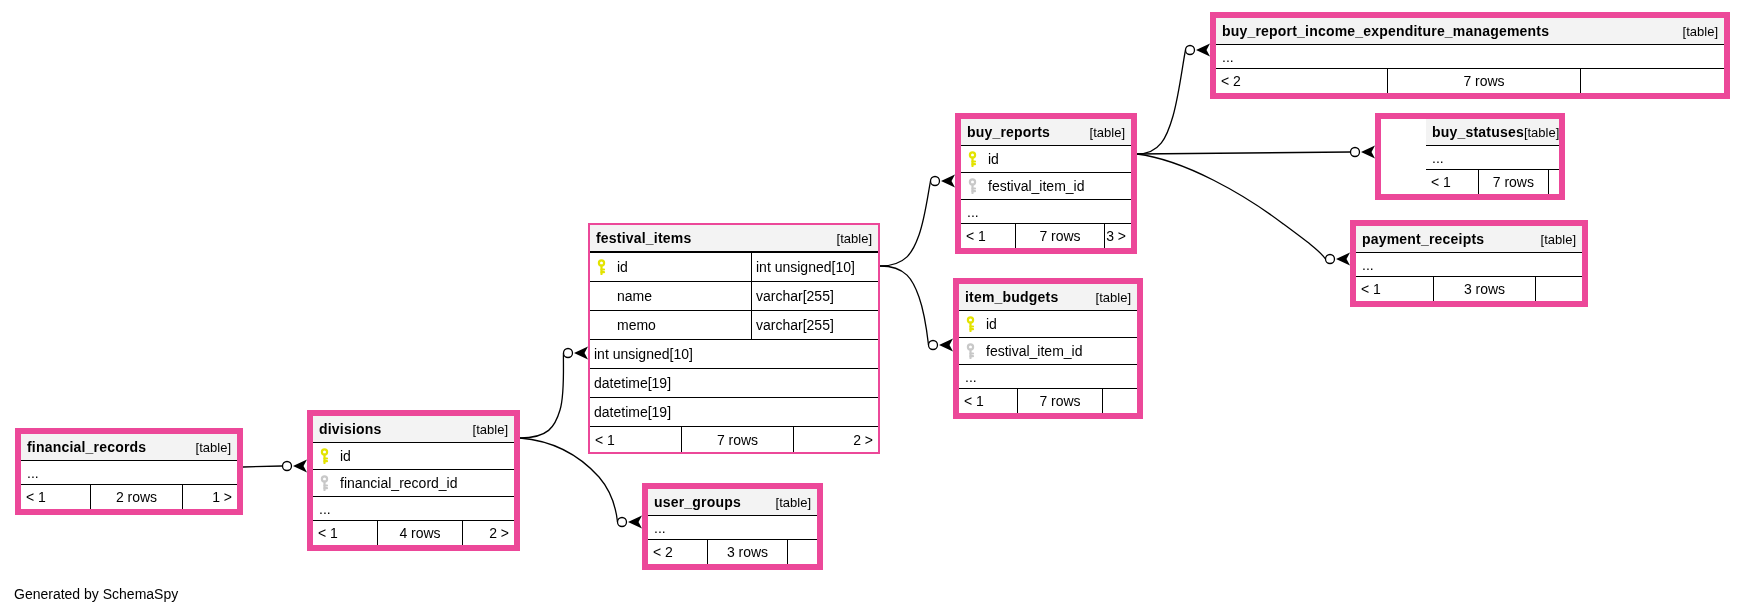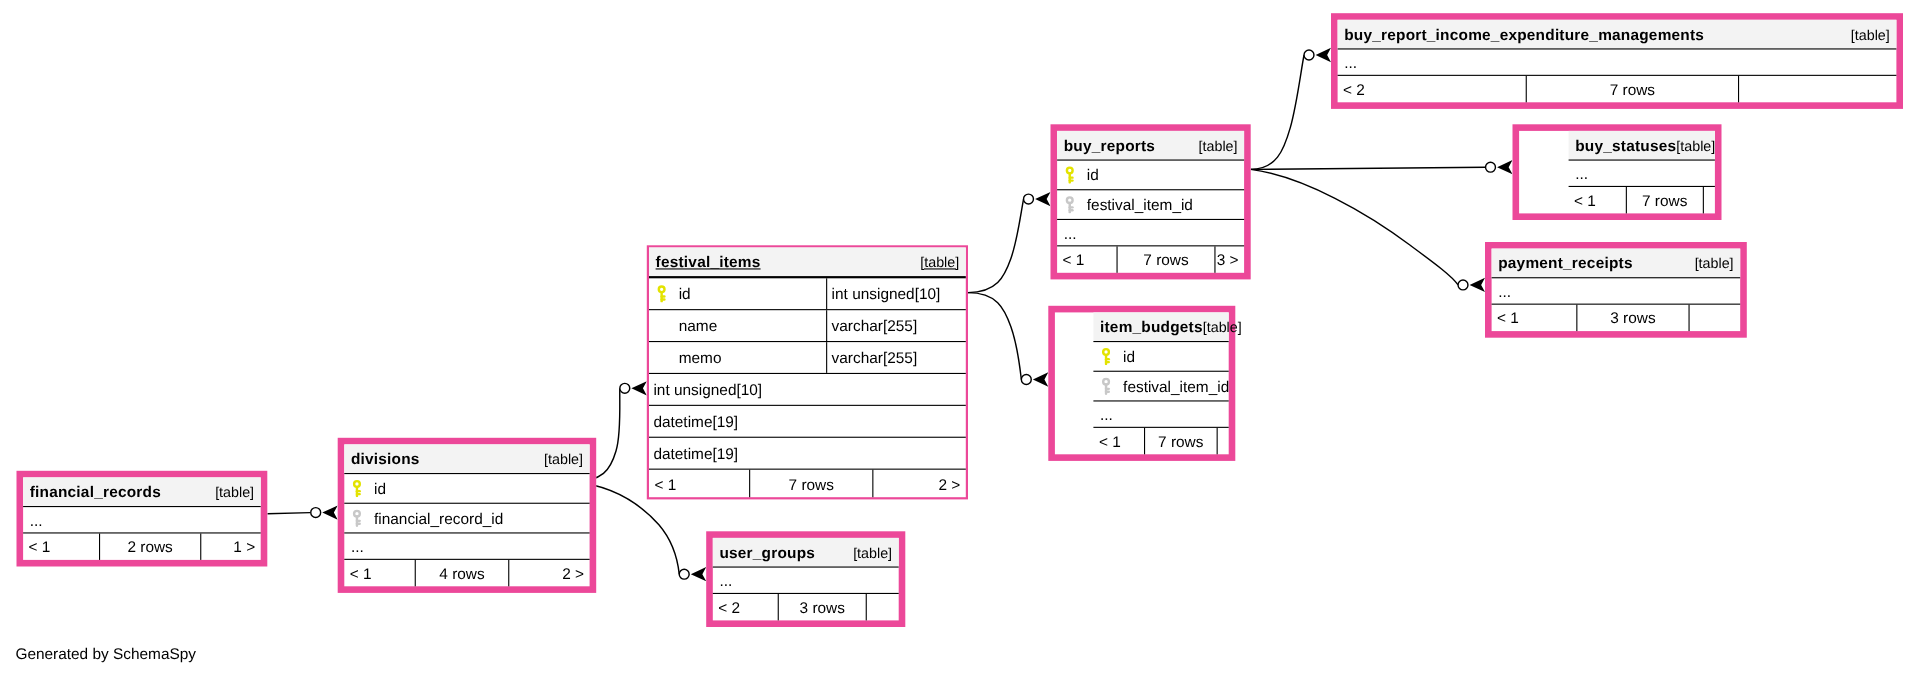--- a/index.html
+++ b/index.html
@@ -7,21 +7,21 @@
           font-family:"Liberation Sans",sans-serif;color:#000;}
   svg.wires{position:absolute;left:0;top:0;width:1745px;height:616px;}
   .wire{fill:none;stroke:#000;stroke-width:1.3px;}
   .dot{fill:#fff;stroke:#000;stroke-width:1.3px;}
   .crow{fill:#000;stroke:none;}
 
   .tbl{position:absolute;border:6px solid #ec4899;background:#fff;box-sizing:border-box;font-size:14px;}
   .tbl.focus{border-width:2px;}
   .thead{display:flex;justify-content:space-between;align-items:center;height:27px;
          background:var(--hdr,#f3f3f3);border-bottom:1px solid #000;padding:0 6px;box-sizing:border-box;}
-  .focus .thead{height:28px;border-bottom-width:2px;text-decoration:underline;}
+  .focus .thead{height:28px;border-bottom-width:2px;}
   .tname{font-weight:bold;font-size:14px;letter-spacing:.2px;}
   .badge{font-size:13px;}
   .row{display:flex;align-items:center;height:27px;border-bottom:1px solid #000;
        padding:0 6px;box-sizing:border-box;}
   .erow{height:24px;}
   .keyicon{width:11px;height:16px;margin-right:10px;flex:0 0 auto;}
   .keyicon g{fill:none;stroke-width:2.2px;stroke-linecap:round;}
   .keyicon.pk g{stroke:var(--pk,#e3e300);}
   .keyicon.fk g{stroke:var(--fk,#c8c8c8);}
   .keyspacer{width:21px;flex:0 0 auto;}
@@ -174,21 +174,21 @@
     <div class="row erow">
       <span>...</span>
     </div>
     <div class="tfoot">
       <span class="fc fcl" style="width:55px">&lt; 1</span>
       <span class="fc fcm" style="width:89px">7 rows</span>
       <span class="fc fcr">3 &gt;</span>
     </div>
   </div>
 
-  <div class="tbl" style="left:953px;top:278px;width:170px;padding-left:35px;">
+  <div class="tbl" style="left:953px;top:278px;width:190px;">
     <div class="thead">
       <span class="tname">item_budgets</span>
       <span class="badge">[table]</span>
     </div>
     <div class="row">
       <svg class="keyicon pk" viewBox="0 0 11 16">
         <g>
             <circle cx="5.5" cy="4" r="2.6"></circle>
             <path d="M5.5 6.6 V15"></path>
             <path d="M5.5 10.5 H8"></path>
@@ -272,21 +272,21 @@
           <span>datetime[19]</span>
         </div>
     </div>
     <div class="tfoot">
       <span class="fc fcl" style="width:92px">&lt; 1</span>
       <span class="fc fcm" style="width:112px">7 rows</span>
       <span class="fc fcr">2 &gt;</span>
     </div>
   </div>
 
-  <div class="tbl" style="left:307px;top:398px;width:235px;">
+  <div class="tbl" style="left:307px;top:410px;width:213px;">
     <div class="thead">
       <span class="tname">divisions</span>
       <span class="badge">[table]</span>
     </div>
     <div class="row">
       <svg class="keyicon pk" viewBox="0 0 11 16">
         <g>
             <circle cx="5.5" cy="4" r="2.6"></circle>
             <path d="M5.5 6.6 V15"></path>
             <path d="M5.5 10.5 H8"></path>

